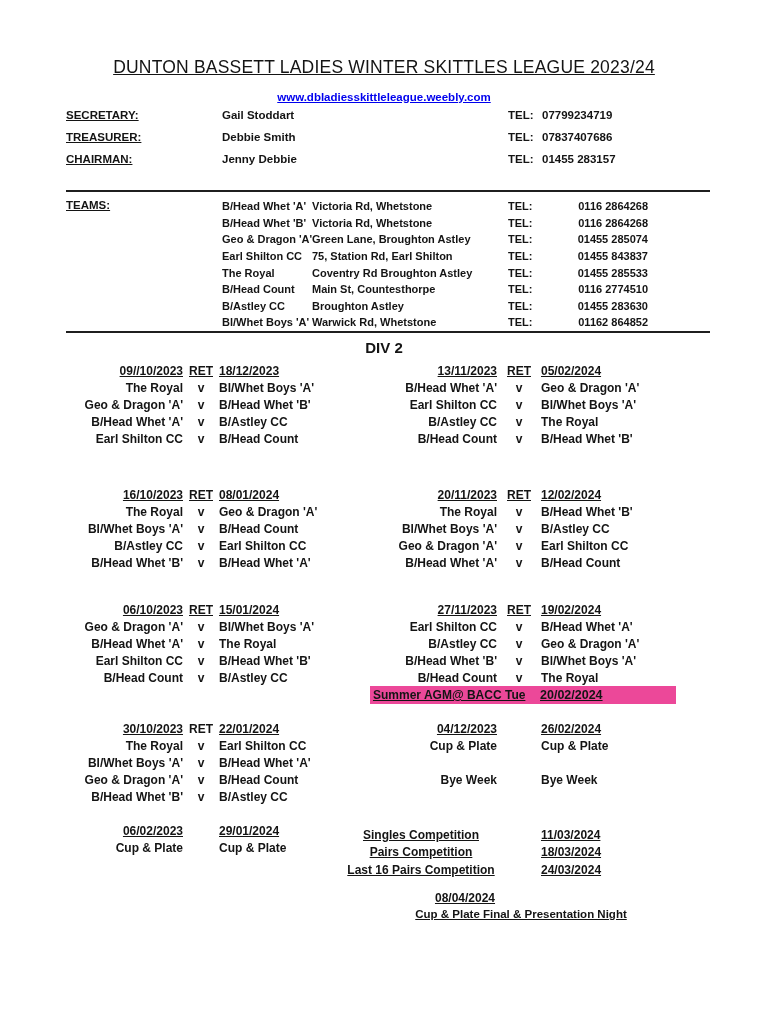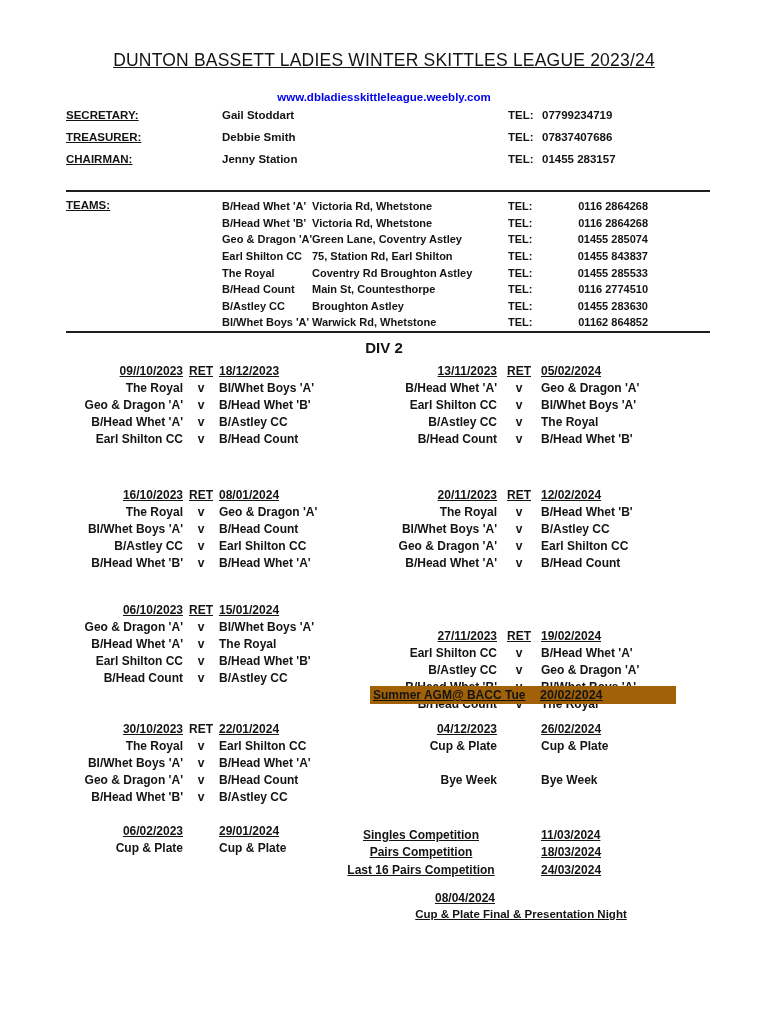--- a/index.html
+++ b/index.html
@@ -2,24 +2,24 @@
 <html><head>
 <meta charset="utf-8">
 <style>
   html,body{margin:0;padding:0;background:#ffffff;}
   .page{position:relative;width:768px;height:1024px;background:#ffffff;overflow:hidden;
         font-family:"Liberation Sans",sans-serif;color:#141414;}
   .abs{position:absolute;}
   .u{text-decoration:underline;}
   .nw{white-space:nowrap;}
 
-  .title{top:50px;left:0;width:768px;text-align:center;font-size:17.5px;font-weight:400;
+  .title{top:57px;left:0;width:768px;text-align:center;font-size:17.5px;font-weight:400;
          letter-spacing:.2px;}
   .weburl{top:91px;left:0;width:768px;text-align:center;font-size:11.5px;font-weight:700;}
-  .weburl a{color:#0000ee;cursor:pointer;margin-top:36px;}
+  .weburl a{color:#0000ee;text-decoration:underline;cursor:pointer;margin-top:36px;}
 
   .orow{left:66px;width:582px;display:flex;font-size:11.5px;font-weight:700;align-items:baseline;}
   .o-role{width:156px;text-align:left;}
   .o-name{width:286px;}
   .o-tel{width:34px;}
   .o-phone{flex:1;text-align:left;}
 
   .rule{left:66px;width:644px;height:0;border-top:2px solid #1f1f1f;}
 
   .teams-label{left:66px;top:199px;font-size:11.5px;font-weight:700;}
@@ -70,21 +70,21 @@
     <span class="o-phone">07799234719</span>
   </div>
   <div class="abs orow" style="top:131px">
     <span class="o-role u">TREASURER:</span>
     <span class="o-name">Debbie Smith</span>
     <span class="o-tel">TEL:</span>
     <span class="o-phone">07837407686</span>
   </div>
   <div class="abs orow" style="top:153px">
     <span class="o-role u">CHAIRMAN:</span>
-    <span class="o-name">Jenny Station</span>
+    <span class="o-name">Jenny Debbie</span>
     <span class="o-tel">TEL:</span>
     <span class="o-phone">01455 283157</span>
   </div>
 
   <div class="abs rule" style="top:190px"></div>
   <div class="abs teams-label u">TEAMS:</div>
 
   <div class="abs teams">
     <div class="trow">
       <span class="t-name nw">B/Head Whet 'A'</span>
@@ -93,21 +93,21 @@
       <span class="t-phone">0116 2864268</span>
     </div>
     <div class="trow">
       <span class="t-name nw">B/Head Whet 'B'</span>
       <span class="t-venue nw">Victoria Rd, Whetstone</span>
       <span class="t-tel">TEL:</span>
       <span class="t-phone">0116 2864268</span>
     </div>
     <div class="trow">
       <span class="t-name nw">Geo &amp; Dragon 'A'</span>
-      <span class="t-venue nw">Green Lane, Coventry Astley</span>
+      <span class="t-venue nw">Green Lane, Broughton Astley</span>
       <span class="t-tel">TEL:</span>
       <span class="t-phone">01455 285074</span>
     </div>
     <div class="trow">
       <span class="t-name nw">Earl Shilton CC</span>
       <span class="t-venue nw">75, Station Rd, Earl Shilton</span>
       <span class="t-tel">TEL:</span>
       <span class="t-phone">01455 843837</span>
     </div>
     <div class="trow">
@@ -272,21 +272,21 @@
         <span class="fb-mid">v</span>
         <span class="fb-away nw">B/Head Whet 'B'</span>
       </div>
     <div class="row">
         <span class="fb-home nw">B/Head Count</span>
         <span class="fb-mid">v</span>
         <span class="fb-away nw">B/Astley CC</span>
       </div>
   </div>
 
-  <div class="abs fixblock rt" style="left:374px;top:627px">
+  <div class="abs fixblock rt" style="left:374px;top:601px">
     <div class="row">
       <span class="fb-home u nw">27/11/2023</span>
       <span class="fb-mid u">RET</span>
       <span class="fb-away u nw">19/02/2024</span>
     </div>
     <div class="row">
         <span class="fb-home nw">Earl Shilton CC</span>
         <span class="fb-mid">v</span>
         <span class="fb-away nw">B/Head Whet 'A'</span>
       </div>
@@ -300,21 +300,21 @@
         <span class="fb-mid">v</span>
         <span class="fb-away nw">Bl/Whet Boys 'A'</span>
       </div>
     <div class="row">
         <span class="fb-home nw">B/Head Count</span>
         <span class="fb-mid">v</span>
         <span class="fb-away nw">The Royal</span>
       </div>
   </div>
 
-  <div class="abs agm-bar" style="background-color: #a16207;">
+  <div class="abs agm-bar" style="background-color: #ec4899;">
     <span class="agm-text u nw">Summer AGM@ BACC Tue</span>
     <span class="agm-date u nw">20/02/2024</span>
   </div>
 
   <div class="abs fixblock" style="left:60px;top:720px">
     <div class="row">
       <span class="fb-home u nw">30/10/2023</span>
       <span class="fb-mid">RET</span>
       <span class="fb-away u nw">22/01/2024</span>
     </div>

